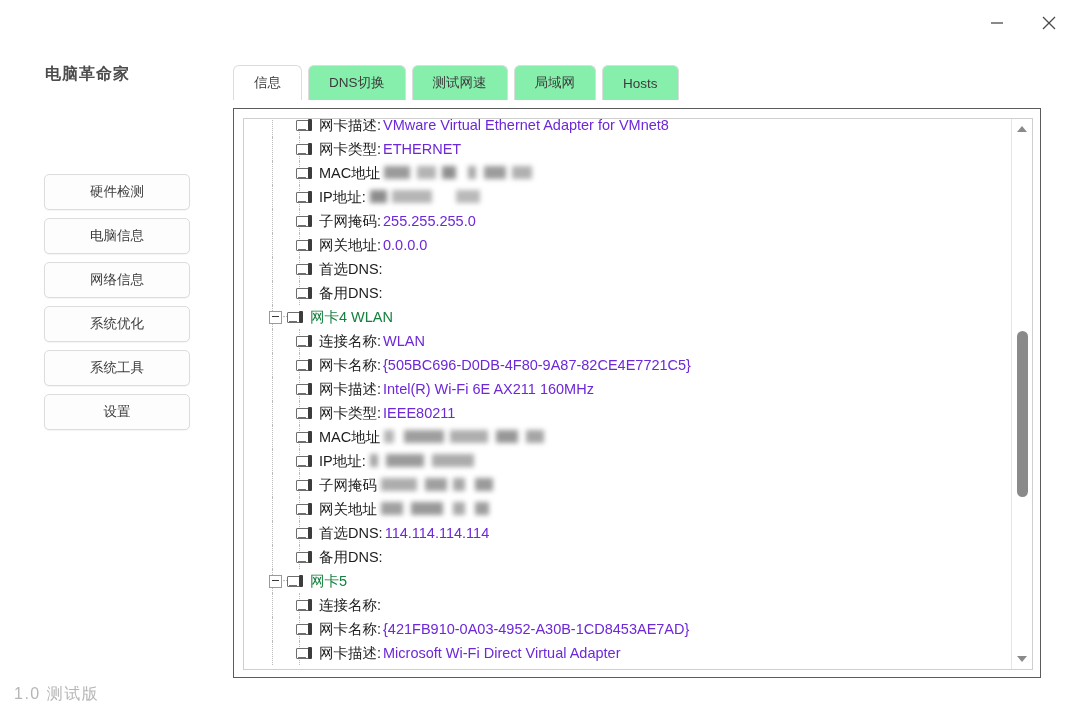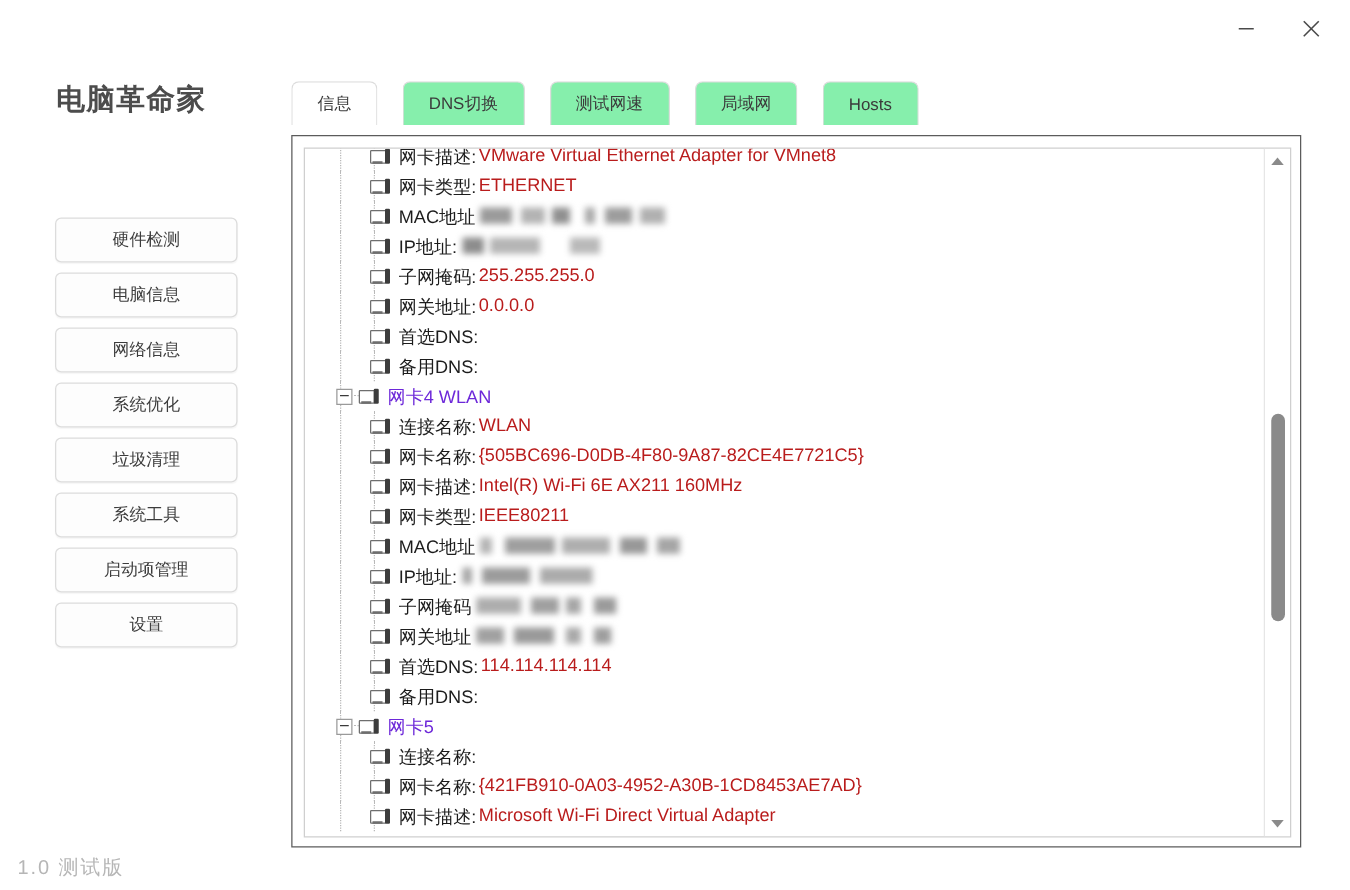--- a/index.html
+++ b/index.html
@@ -44,21 +44,21 @@
     left: 0;
     top: 0;
     width: 228px;
     height: 712px;
     background: #ffffff;
   }
   .app-title {
     position: absolute;
     left: 45px;
     top: 64px;
-    font-size: 23px;
+    font-size: 16px;
     font-weight: bold;
     color: #4c4c4c;
     letter-spacing: 1px;
     white-space: nowrap;
   }
   .nav-list {
     position: absolute;
     left: 44px;
     top: 174px;
     width: 146px;
@@ -103,21 +103,21 @@
     white-space: nowrap;
   }
 
   
   .tabbar {
     position: absolute;
     left: 233px;
     top: 65px;
     display: flex;
     align-items: flex-end;
-    gap: 20px;
+    gap: 6px;
     z-index: 10;
   }
   .tab {
     min-width: 56px;
     height: 35px;
     padding: 0 20px;
     background: #86efac;
     border: 1px solid #dcdcdc;
     border-bottom: none;
     border-radius: 6px 6px 0 0;
@@ -243,22 +243,22 @@
   }
   .micon .tower {
     position: absolute;
     left: 12px; top: 0px;
     width: 4px; height: 12px;
     background: #3c3c3c;
     border-radius: 1px;
   }
 
   .tlabel { color: #1c1c1c; }
-  .tval { color: #b91c1c; margin-left: 2px; }
-  .trow.group .tlabel { color: #6d28d9; }
+  .tval { color: #6d28d9; margin-left: 2px; }
+  .trow.group .tlabel { color: #15803d; }
 
   
   .redact {
     display: inline-block;
     vertical-align: middle;
     height: 13px;
     margin-left: 4px;
     position: relative;
     top: -1px;
     filter: blur(2.4px);
@@ -361,27 +361,21 @@
       <div class="nav-btn">
         <span>电脑信息</span>
       </div>
       <div class="nav-btn">
         <span>网络信息</span>
       </div>
       <div class="nav-btn">
         <span>系统优化</span>
       </div>
       <div class="nav-btn">
-        <span>垃圾清理</span>
-      </div>
-      <div class="nav-btn">
         <span>系统工具</span>
-      </div>
-      <div class="nav-btn">
-        <span>启动项管理</span>
       </div>
       <div class="nav-btn">
         <span>设置</span>
       </div>
     </div>
 
   <div class="status-version">
     <span>1.0</span>
     <span>测试版</span>
   </div>

